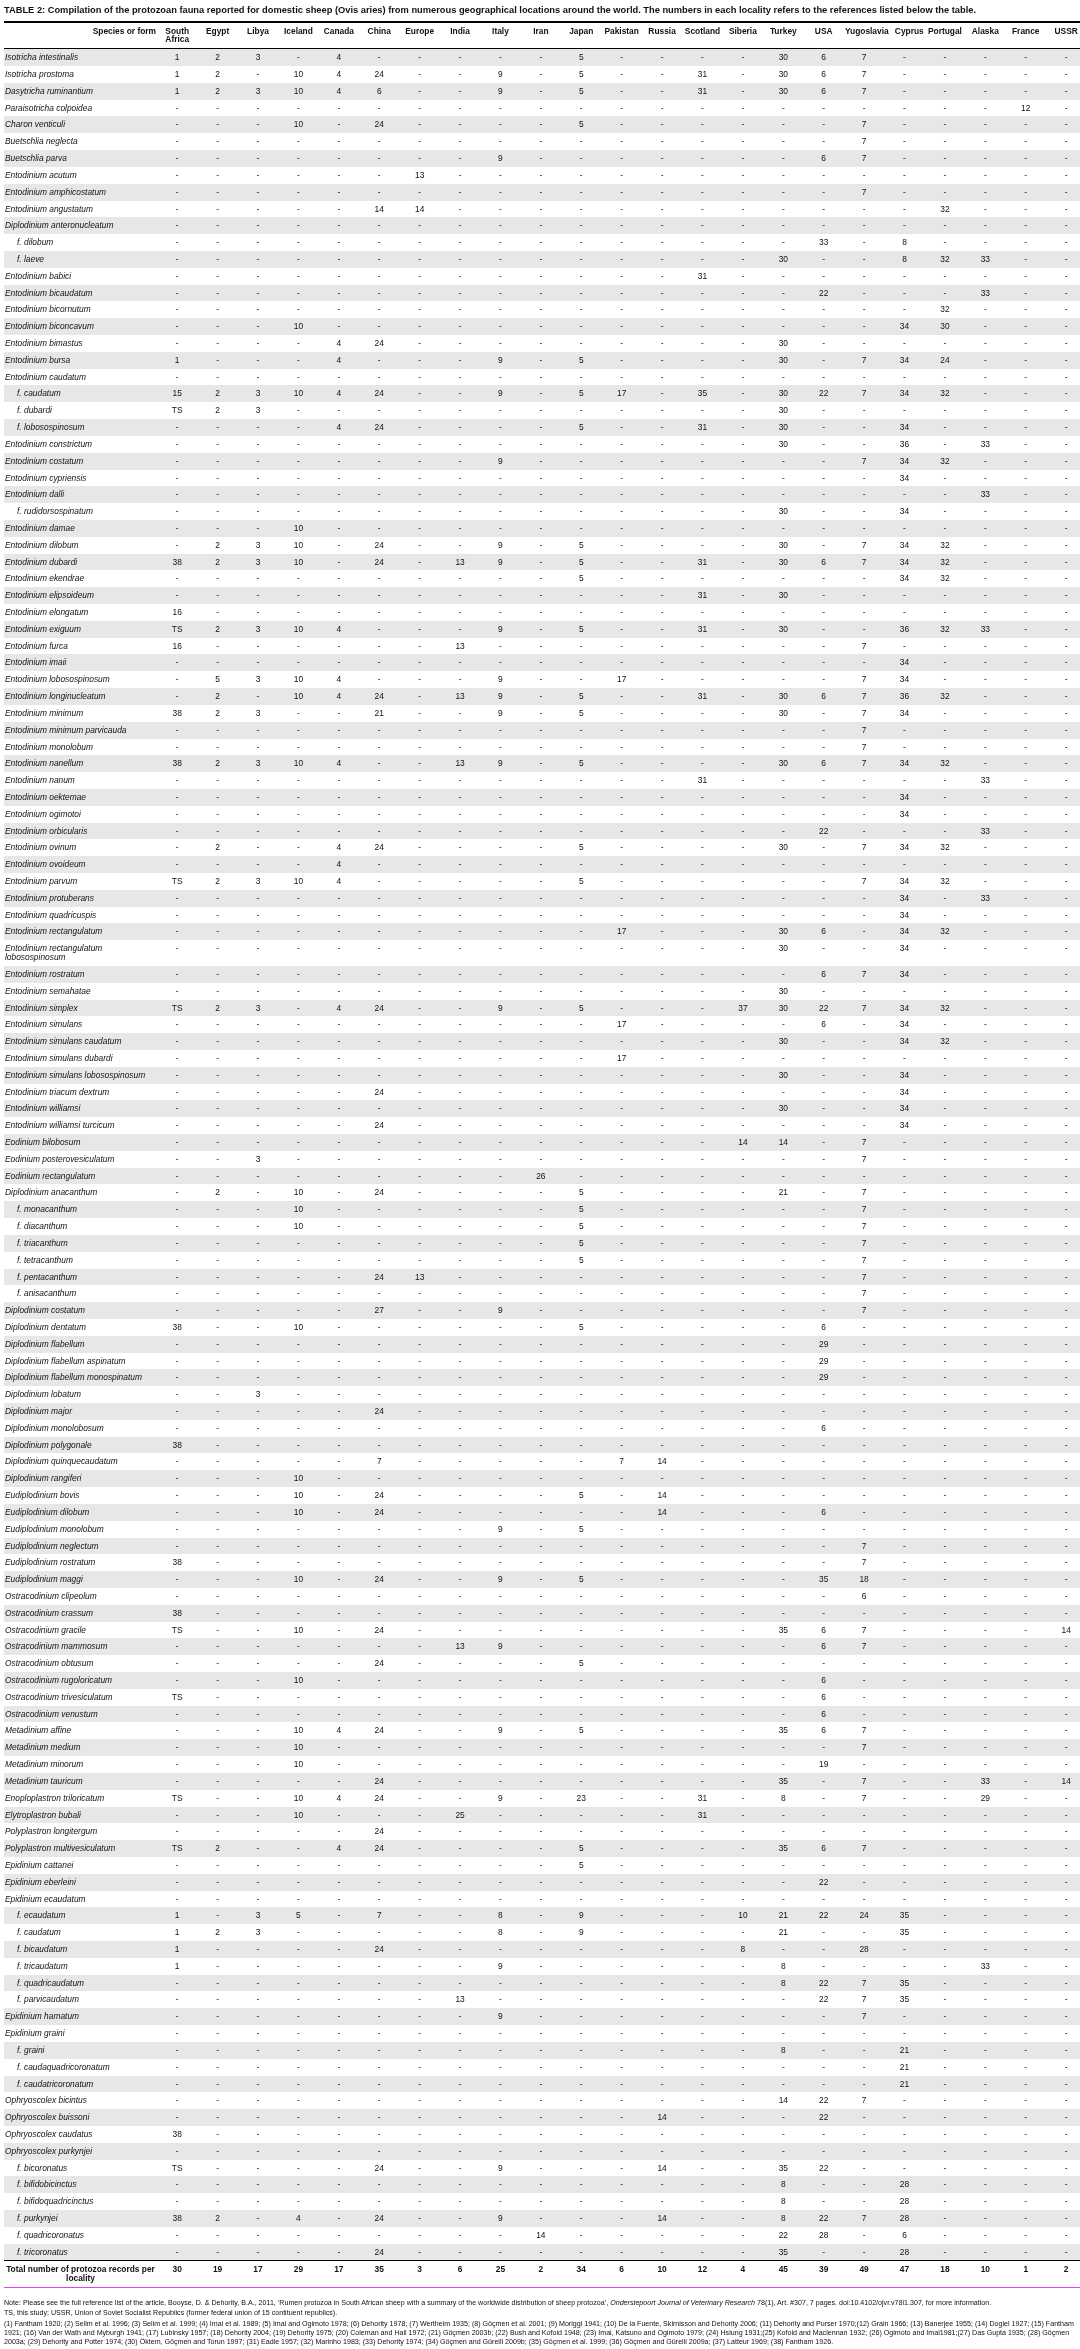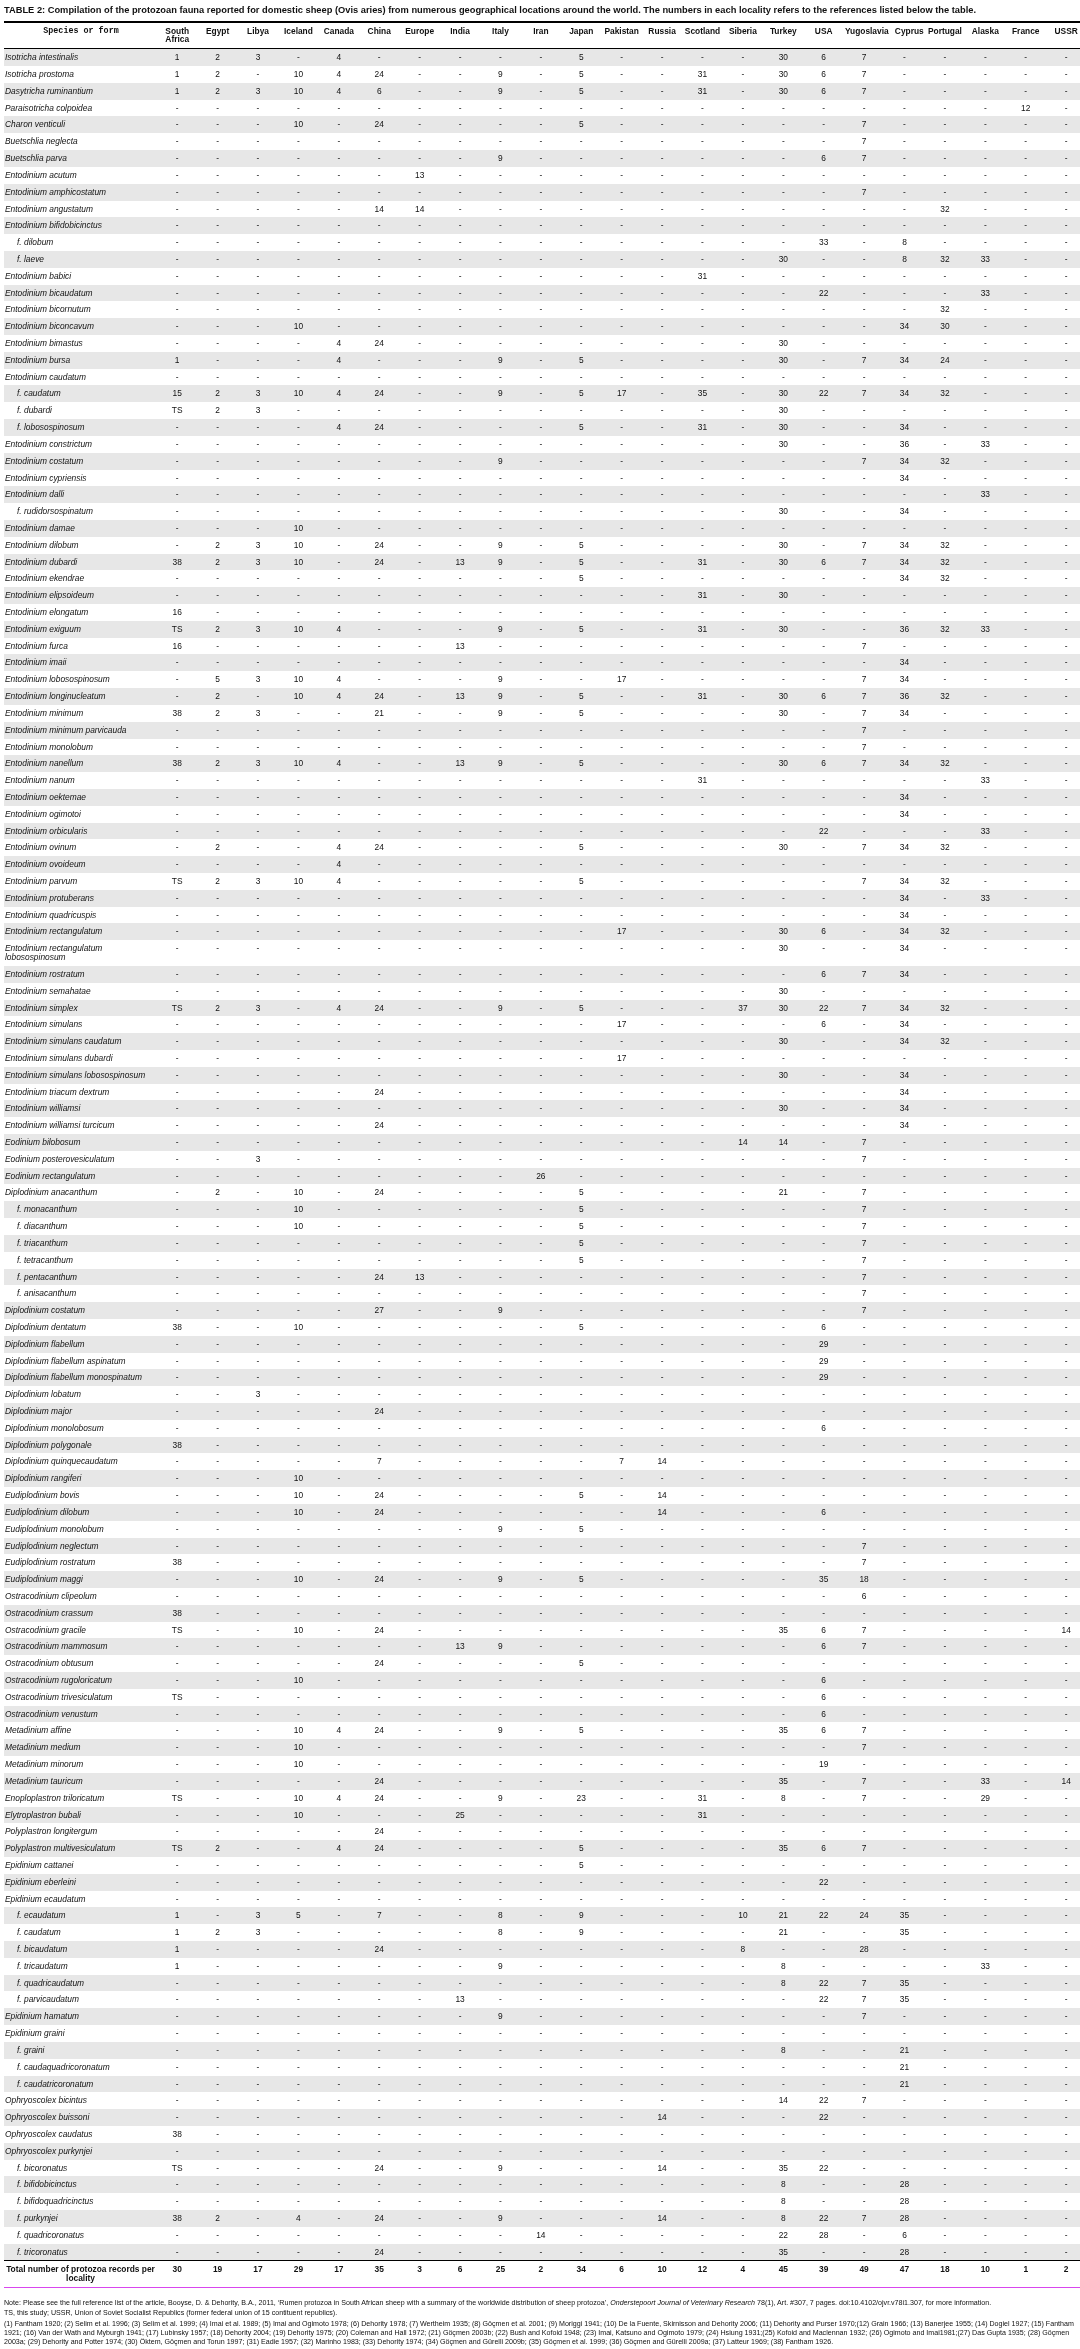--- a/index.html
+++ b/index.html
@@ -3,21 +3,21 @@
 <meta charset="utf-8">
 <style>
   html,body{margin:0;padding:0;background:#ffffff;color:#111;}
   body{width:1080px;font-family:"Liberation Sans",sans-serif;-webkit-font-smoothing:antialiased;}
   .page{padding:3px 4px 6px 4px;}
   .title-line{font-size:9.3px;font-weight:bold;padding:2px 0 4px 0;line-height:1.25;}
   .title-line .sp{}
   table.ptable{border-collapse:collapse;width:100%;table-layout:fixed;}
   table.ptable th, table.ptable td{font-size:8.4px;line-height:1.05;vertical-align:top;padding:4px 1px 4px 1px;}
   thead th{font-weight:bold;text-align:center;border-top:2px solid #000;border-bottom:1px solid #000;padding-top:4px;padding-bottom:4px;}
-  thead th.colspecies{text-align:center;padding-left:2px;font-family:Liberation Mono, monospace;}
+  thead th.colspecies{text-align:right;padding-left:2px;}
   td.cell{text-align:center;white-space:nowrap;overflow:hidden;}
   td.species{text-align:left;font-style:italic;padding-left:2px;word-wrap:break-word;white-space:normal;}
   td.species.form{padding-left:13px;margin-top:16px;}
   tr.stripe{background:#e7e7e7;}
   tr.totals td{font-weight:bold;font-style:normal;border-top:1px solid #000;border-bottom:1px solid #d946ef;text-align:center;}
   tr.totals td.species{font-style:normal;}
   .footnotes{padding-top:11px;font-size:7.1px;line-height:1.3;color:#111;text-align:left;}
   .footnotes .jrnl{font-style:italic;}
   .footnotes p{margin:0 0 1px 0;}
 </style>
@@ -311,21 +311,21 @@
           <td class="cell">-</td>
           <td class="cell">-</td>
           <td class="cell">-</td>
           <td class="cell">-</td>
           <td class="cell">32</td>
           <td class="cell">-</td>
           <td class="cell">-</td>
           <td class="cell">-</td>
         </tr>
         <tr class="stripe">
-          <td class="species">Entodinium bifidobicinctus</td>
+          <td class="species">Diplodinium anteronucleatum</td>
           <td class="cell">-</td>
           <td class="cell">-</td>
           <td class="cell">-</td>
           <td class="cell">-</td>
           <td class="cell">-</td>
           <td class="cell">-</td>
           <td class="cell">-</td>
           <td class="cell">-</td>
           <td class="cell">-</td>
           <td class="cell">-</td>

